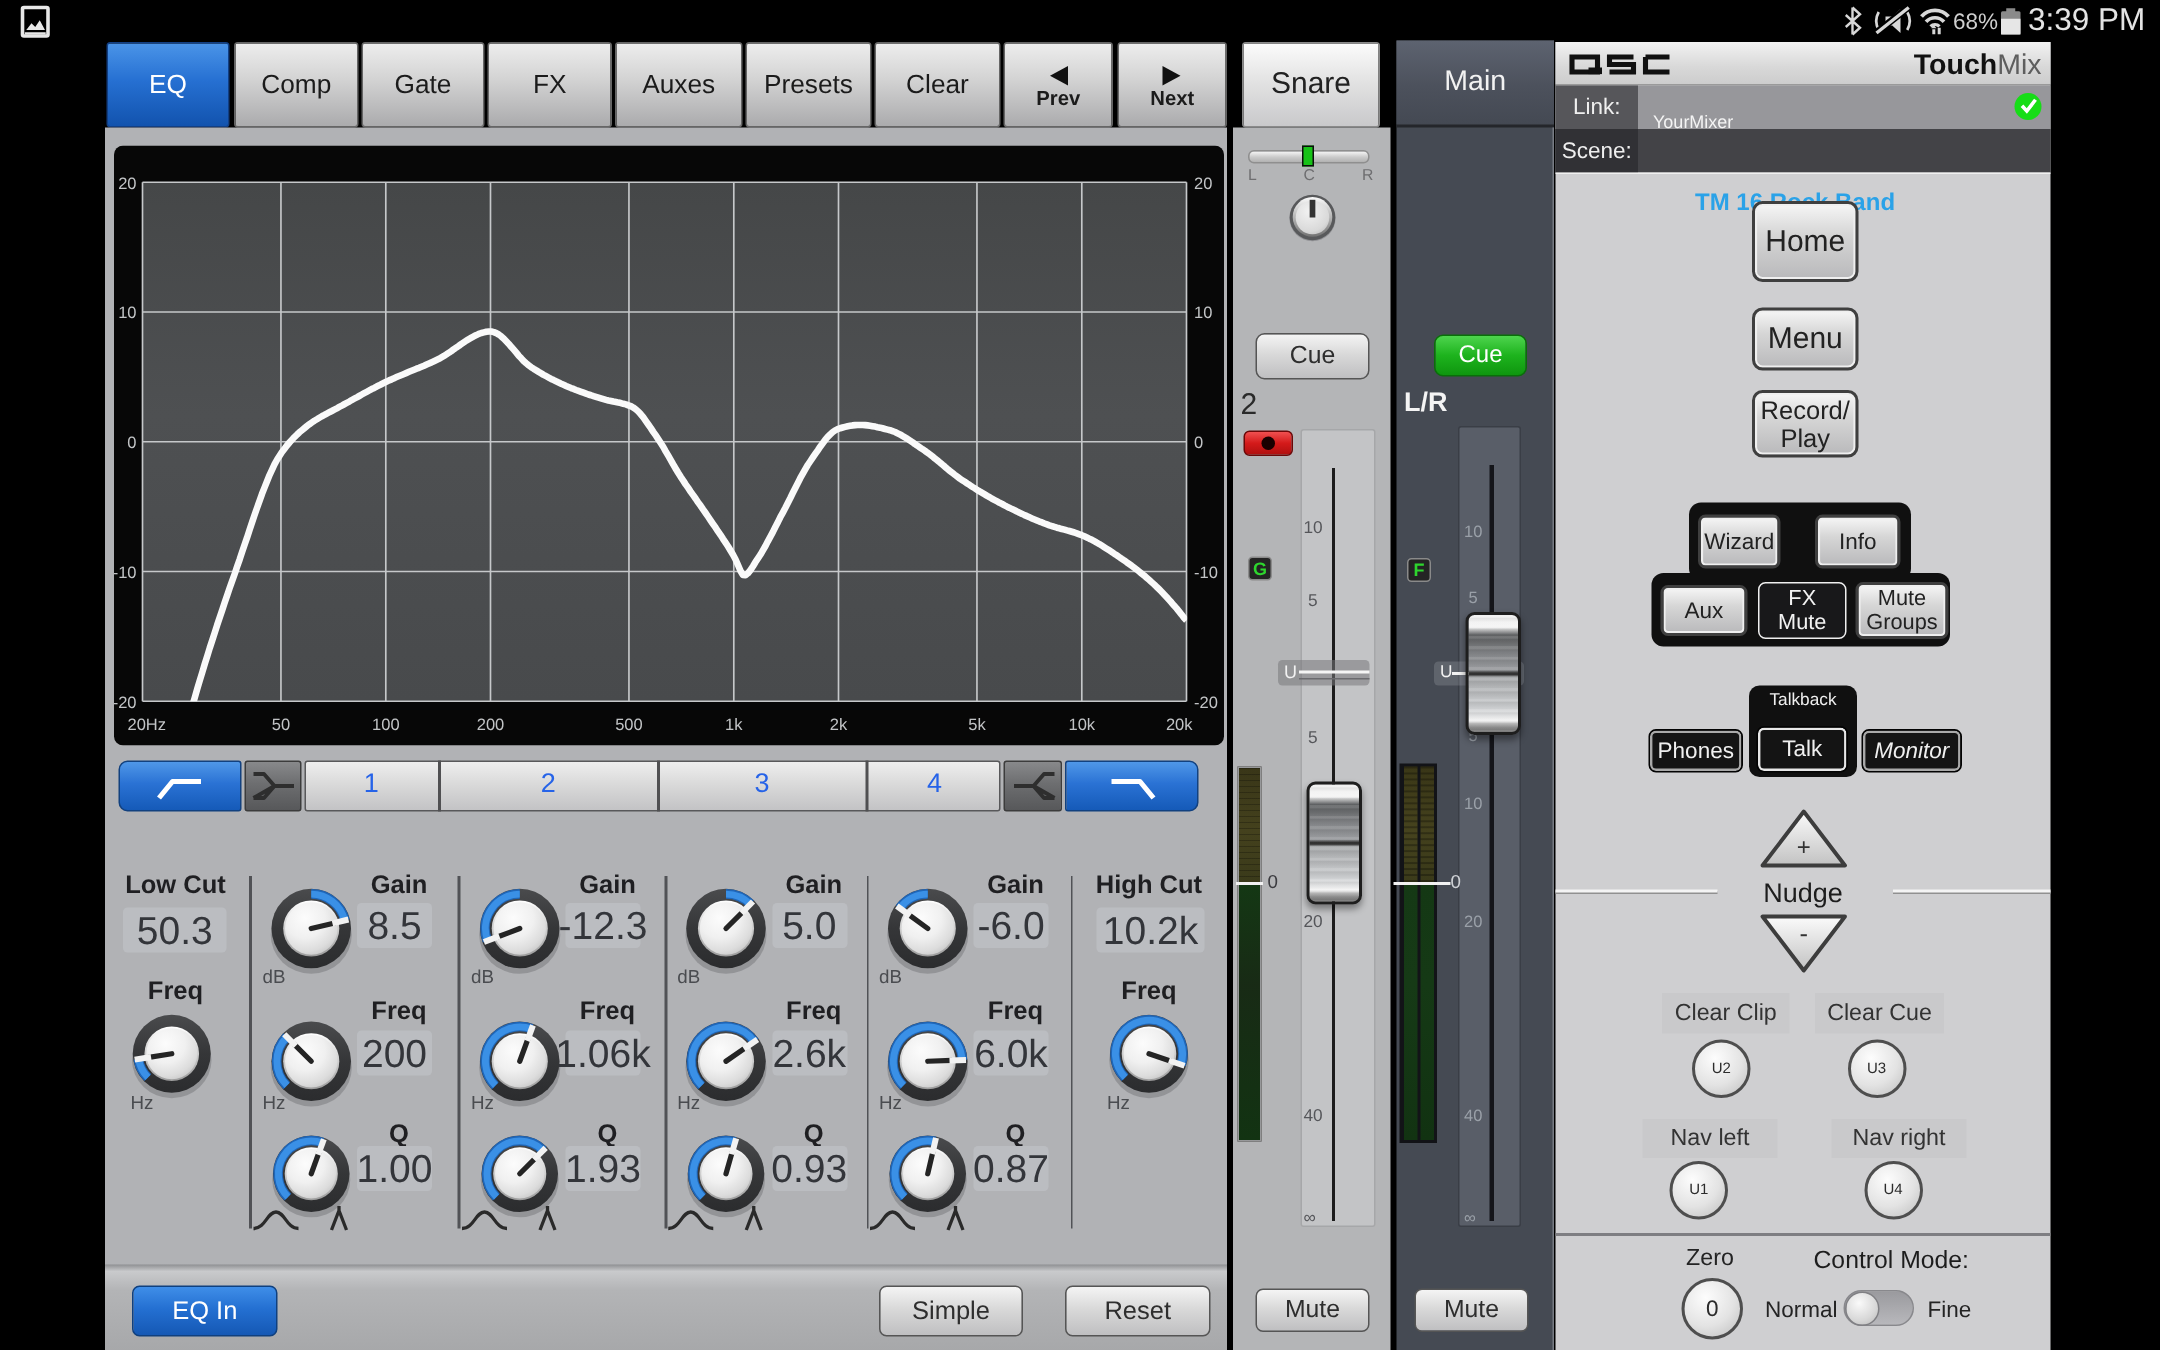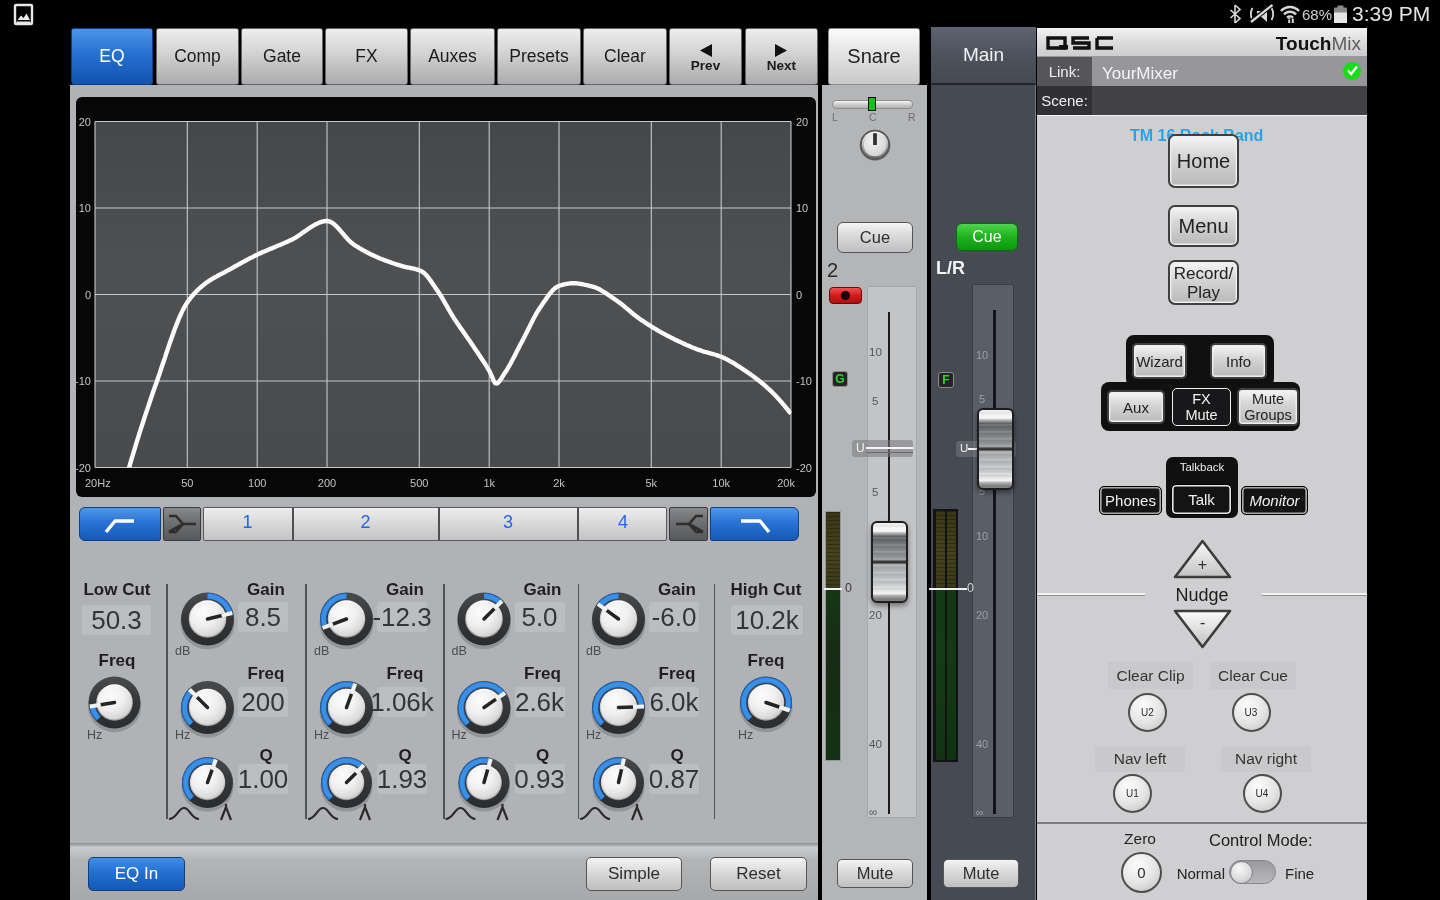--- a/index.html
+++ b/index.html
@@ -453,21 +453,21 @@
   <path d="M3 3 H20 V13 H3 Z"></path>
   <path d="M44 3 H28 V8 H44 V13 H28"></path>
   <path d="M52 3 H68 M52 3 V13 H68"></path>
  </g>
  <rect x="14" y="10" width="9" height="4.4" fill="#111"></rect>
 </svg>
 <div class="abs" style="left:1197px;top:33px;width:164px;text-align:right;font-size:19px;color:#5e5e5e;"><span style="font-weight:700;color:#111;">Touch</span>Mix</div>
 
 <div class="abs" style="left:1037px;top:57px;width:330px;height:29px;background:#97979b;"></div>
 <div class="abs" style="left:1037px;top:57px;width:55px;height:29px;background:#56565a;color:#efefef;font-size:15px;display:flex;align-items:center;justify-content:center;">Link:</div>
-<div class="abs" style="left:1102px;top:64px;color:#f4f4f4;font-size:17px;">YourMixer</div>
+<div class="abs" style="left:1102px;top:74px;color:#f4f4f4;font-size:12px;">YourMixer</div>
 <div class="abs" style="left:1343px;top:62px;width:18px;height:18px;border-radius:50%;background:#17dd17;"></div>
 <svg class="abs" style="left:1345px;top:63px" width="15" height="15" viewBox="0 0 15 15">
       <path d="M3 7.5 L6.2 11 L12 3.5" fill="none" stroke="#fff" stroke-width="2.4"></path>
     </svg>
 
 <div class="abs" style="left:1037px;top:86px;width:330px;height:29px;background:#434347;"></div>
 <div class="abs" style="left:1037px;top:86px;width:55px;height:29px;background:#313135;color:#efefef;font-size:15px;display:flex;align-items:center;justify-content:center;">Scene:</div>
 <div class="abs" style="left:1130px;top:91px;color:#2aa2e8;font-size:16px;font-weight:700;margin-top:36px;">TM 16 Rock Band</div>
 <div class="abs" style="left:1037px;top:115px;width:330px;height:1.4px;background:#f0f0f0;"></div>
 

